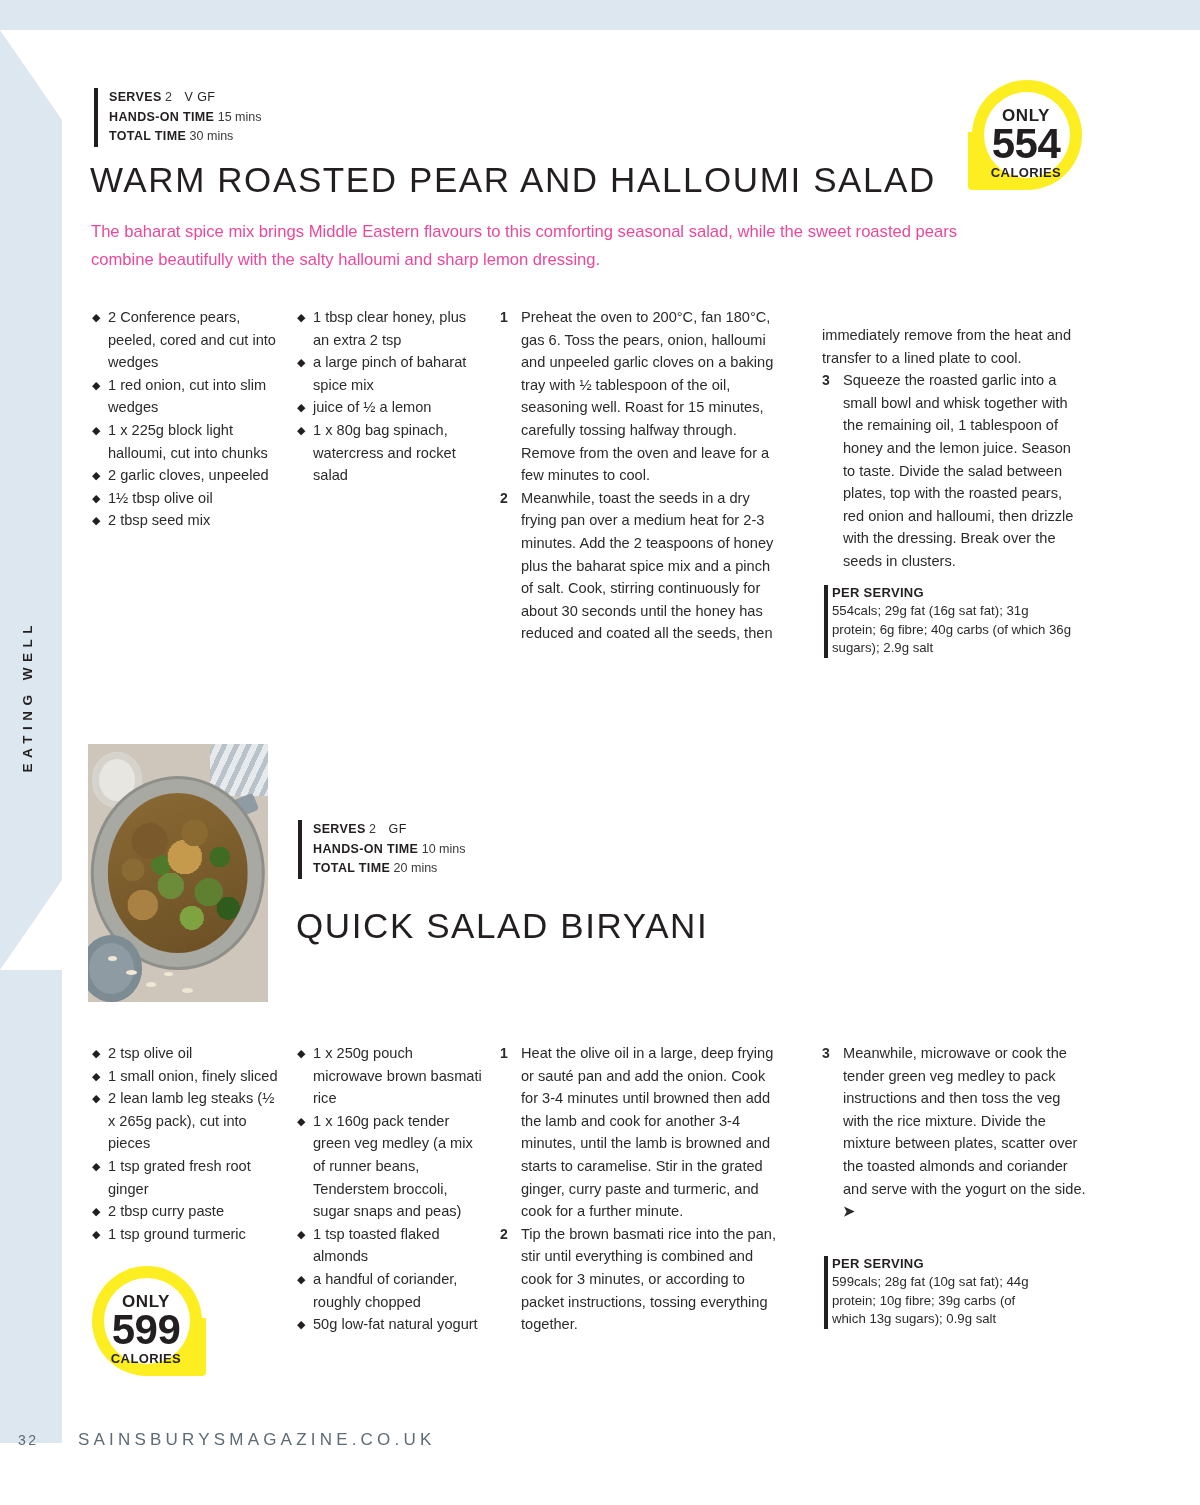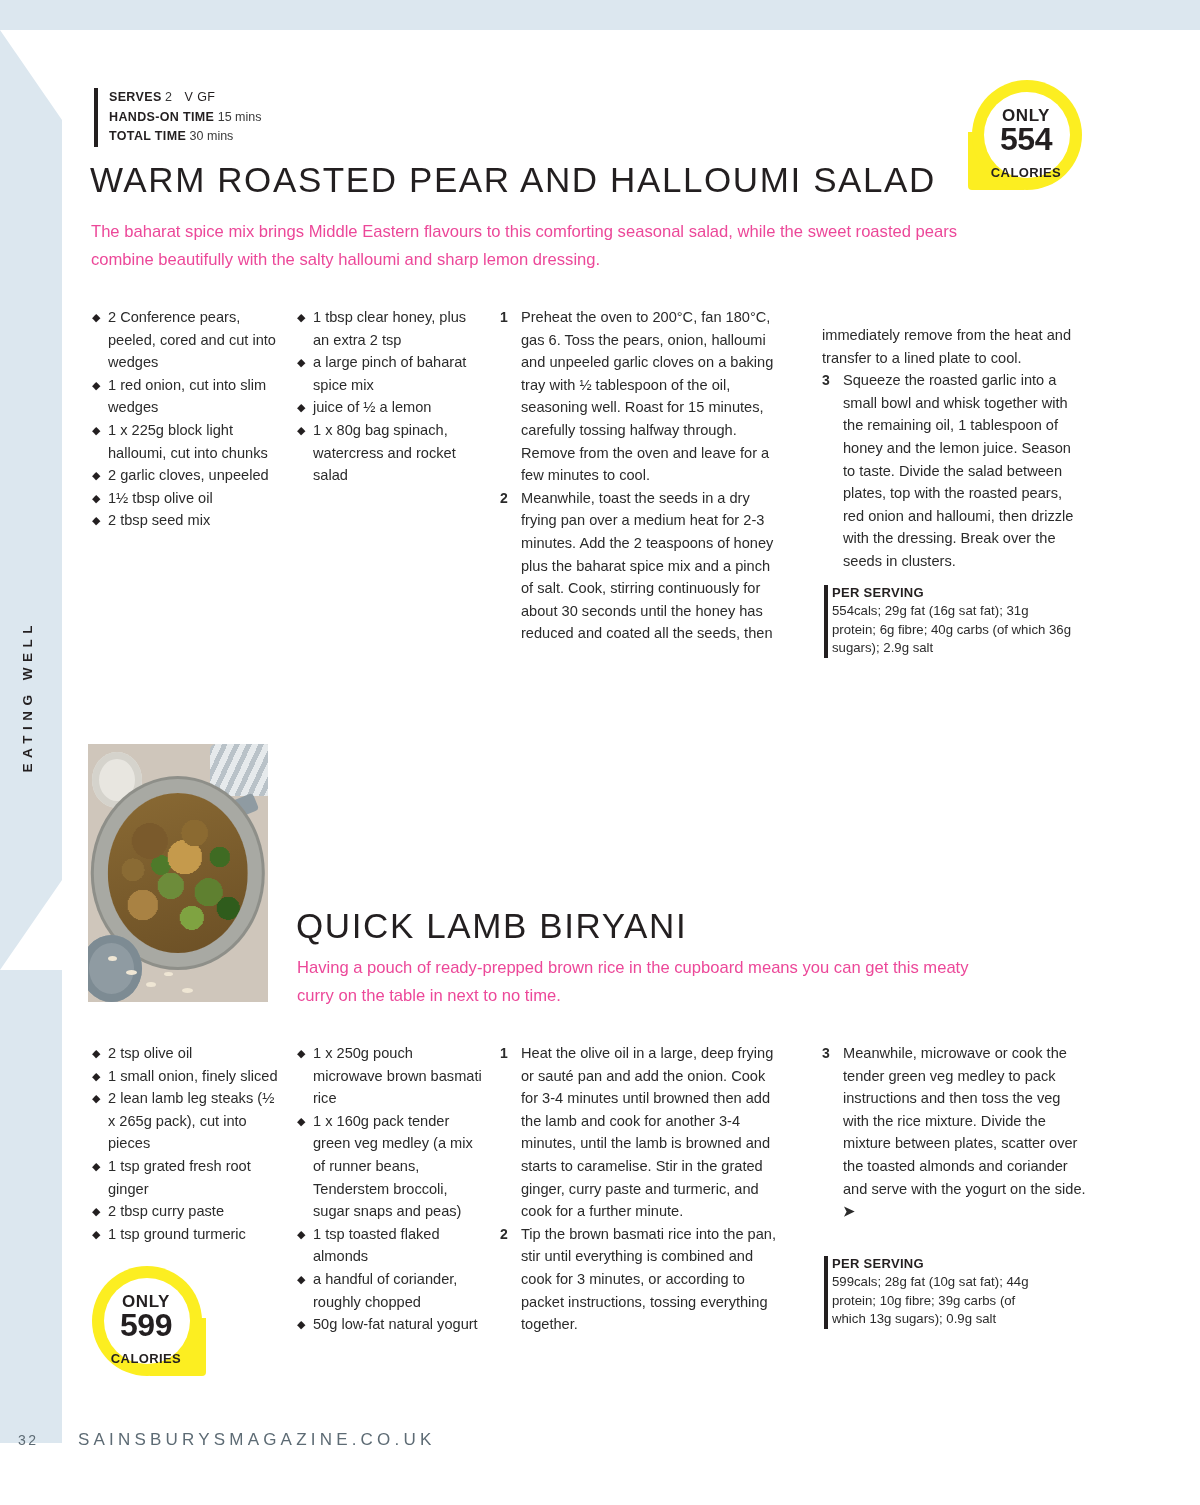--- a/index.html
+++ b/index.html
@@ -120,21 +120,21 @@
     background:#fcee21;
   }
   .cal-badge .hole {
     position:absolute; border-radius:50%; background:#ffffff;
   }
   .cal-badge .txt {
     position:absolute; text-align:center; width:100%;
     font-weight:700; color:#231f20; line-height:1;
   }
   .cal-badge .only   { font-size:17px; letter-spacing:.6px; }
-  .cal-badge .num    { font-size:32px; letter-spacing:-0.5px; }
+  .cal-badge .num    { font-size:42px; letter-spacing:-0.5px; }
   .cal-badge .cals   { font-size:13px; letter-spacing:.4px; }
 
   
   .photo {
     position:absolute;
     background:#cfc6bb;
     overflow:hidden;
   }
   .photo .plate {
     position:absolute; left:50%; top:50%; transform:translate(-50%,-50%);
@@ -278,24 +278,38 @@
     <div class="bowl-tl"></div>
     <div class="plate"></div>
     <div class="bowl-bl"></div>
     <div class="flake" style="left:20px; top:212px; width:9px; height:5px;"></div>
     <div class="flake" style="left:38px; top:226px; width:11px; height:5px;"></div>
     <div class="flake" style="left:58px; top:238px; width:10px; height:5px;"></div>
     <div class="flake" style="left:76px; top:228px; width:9px; height:4px;"></div>
     <div class="flake" style="left:94px; top:244px; width:11px; height:5px;"></div>
   </div>
 
-
-  <div class="recipe-title" style="left:296px; top:906px;">QUICK LAMB BIRYANI</div>
-
-  <div class="recipe-standfirst" style="left:297px; top:954px; width:700px;">Having a pouch of ready-prepped brown rice in the cupboard means you can get this meaty curry on the table in next to no time.</div>
+  <div class="meta" style="left:298px; top:820px;">
+    <div>
+      <b>SERVES</b>
+      <span class="val">2</span>
+      <span class="diet">GF</span>
+    </div>
+    <div>
+      <b>HANDS-ON TIME</b>
+      <span class="val">10 mins</span>
+    </div>
+    <div>
+      <b>TOTAL TIME</b>
+      <span class="val">20 mins</span>
+    </div>
+  </div>
+
+  <div class="recipe-title" style="left:296px; top:906px;">QUICK SALAD BIRYANI</div>
+
 
   <div class="col" style="left:92px; top:1042px; width:190px;">
     <ul class="ing">
       <li><span class="dia">◆</span><span>2 tsp olive oil</span></li>
       <li><span class="dia">◆</span><span>1 small onion, finely sliced</span></li>
       <li><span class="dia">◆</span><span>2 lean lamb leg steaks (½ x 265g pack), cut into pieces</span></li>
       <li><span class="dia">◆</span><span>1 tsp grated fresh root ginger</span></li>
       <li><span class="dia">◆</span><span>2 tbsp curry paste</span></li>
       <li><span class="dia">◆</span><span>1 tsp ground turmeric</span></li>
     </ul>

